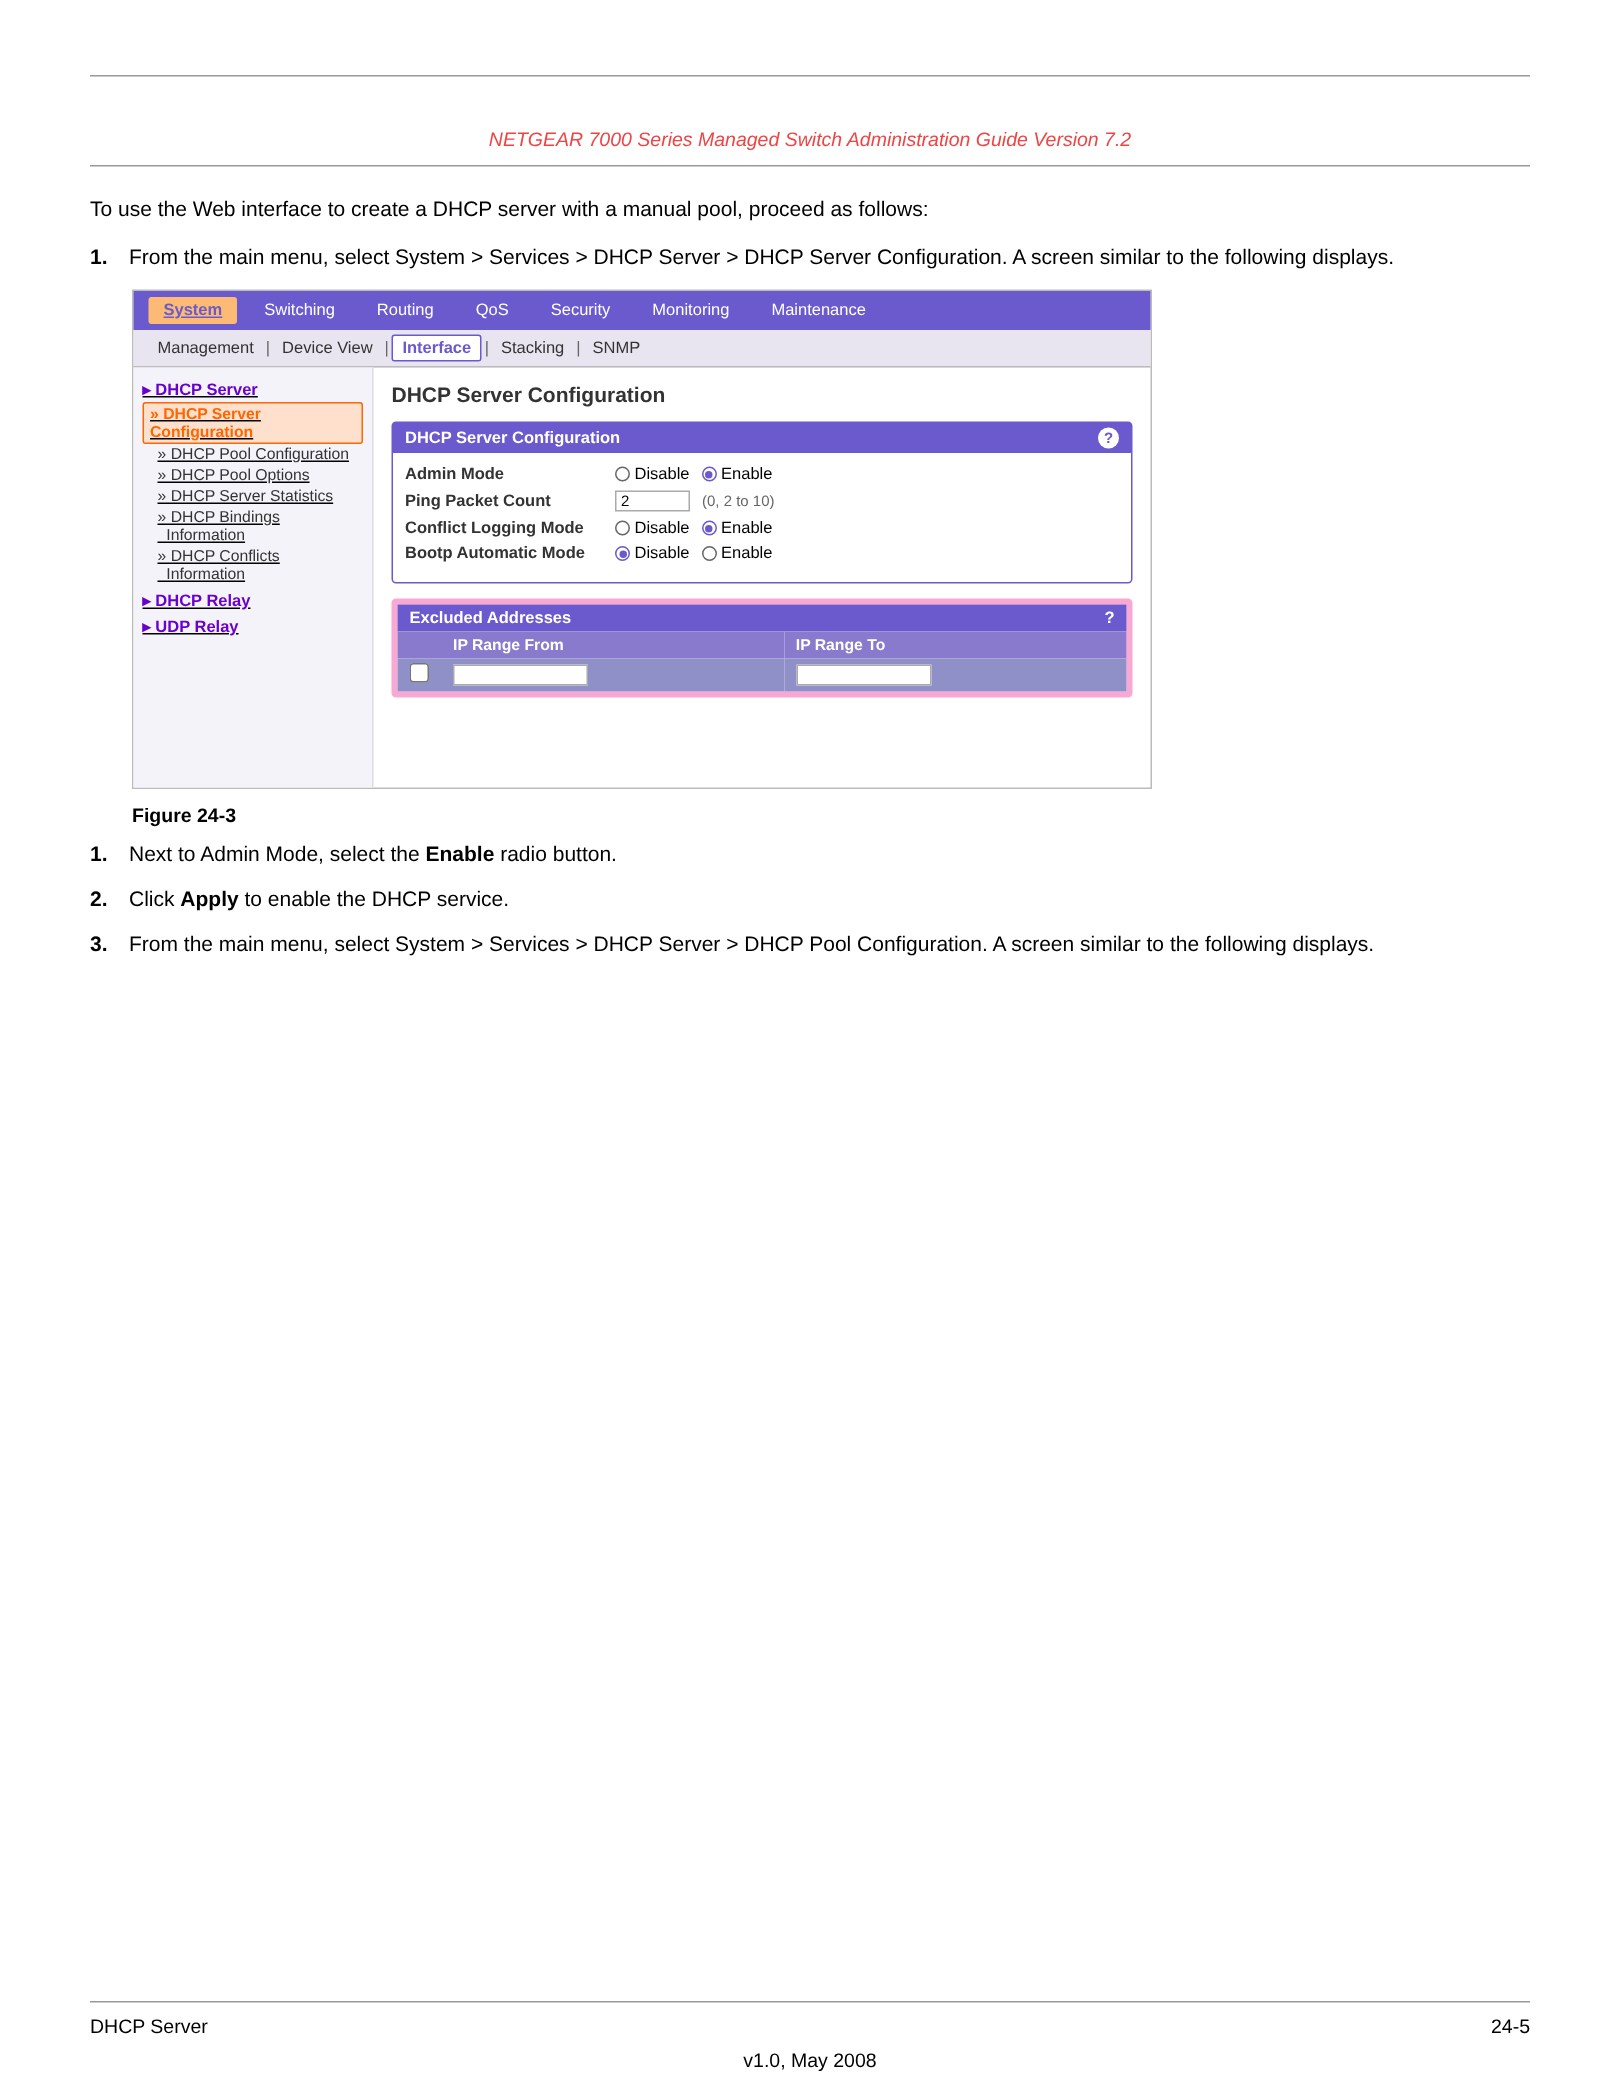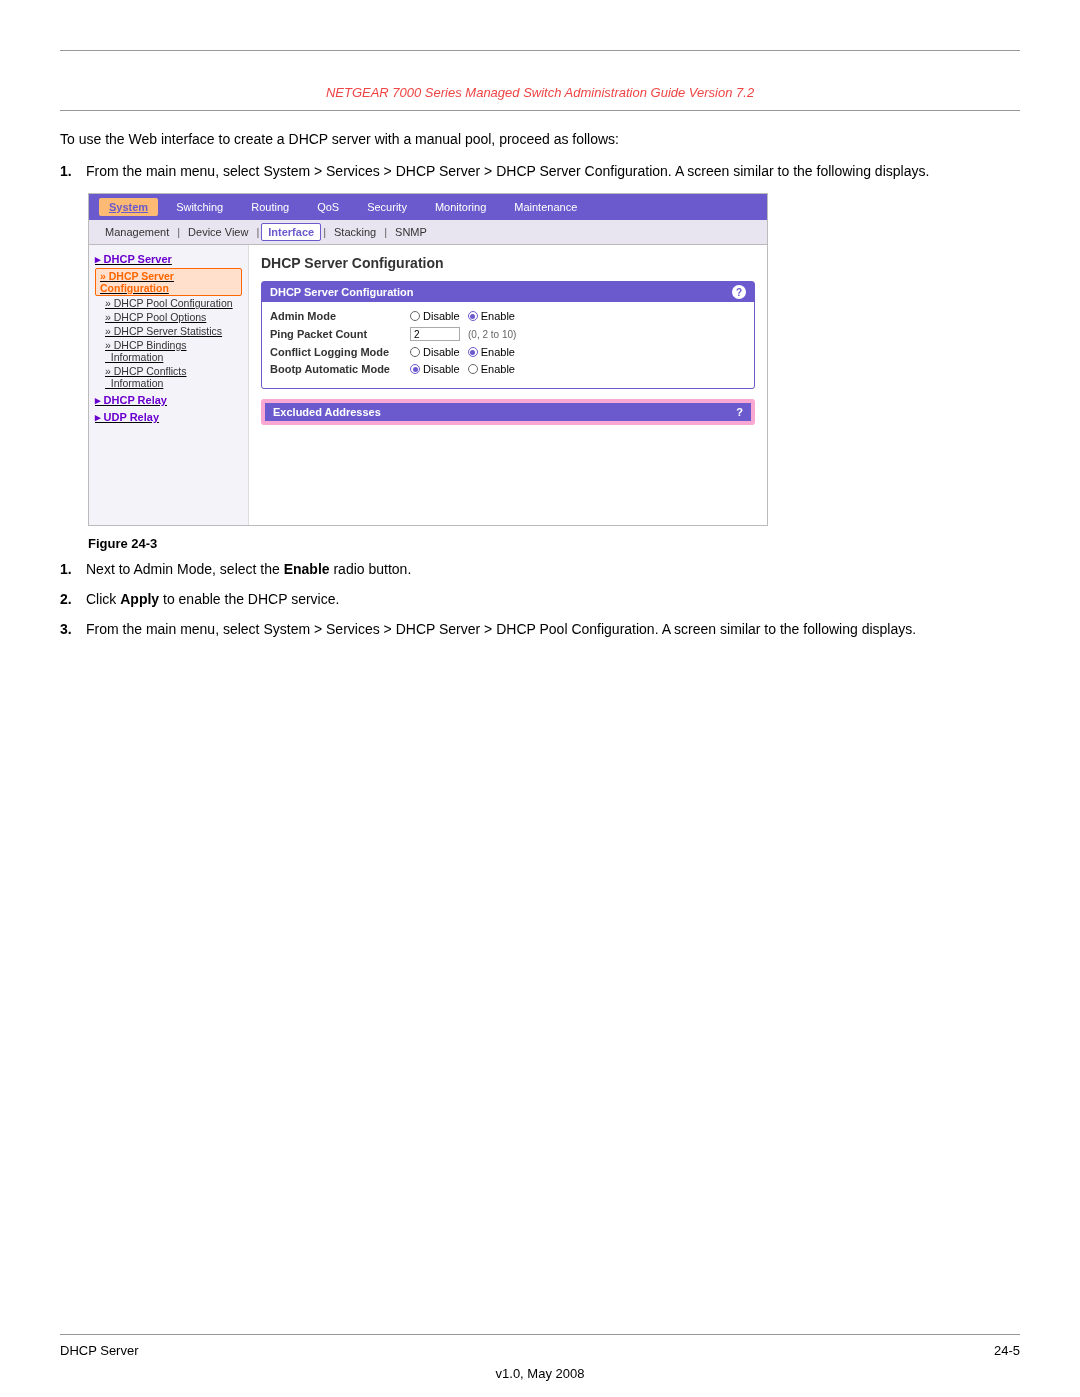--- a/index.html
+++ b/index.html
@@ -498,20 +498,42 @@
               </div>
 
             </div>
           </div>
 
           <div class="excl-box">
             <div class="excl-header">
               <span>Excluded Addresses</span>
               <span class="help-icon">?</span>
             </div>
+            <table class="excl-table">
+              <thead>
+                <tr>
+                  <th style="width:20px;"></th>
+                  <th>IP Range From</th>
+                  <th>IP Range To</th>
+                </tr>
+              </thead>
+              <tbody>
+                <tr>
+                  <td class="checkbox-cell">
+                    <input type="checkbox" style="">
+                  </td>
+                  <td>
+                    <input class="ip-input" type="text" style="">
+                  </td>
+                  <td>
+                    <input class="ip-input" type="text" style="">
+                  </td>
+                </tr>
+              </tbody>
+            </table>
           </div>
 
         </div>
       </div>
     </div>
 
     <div class="figure-label">Figure 24-3</div>
 
     <div class="steps-section">
 

